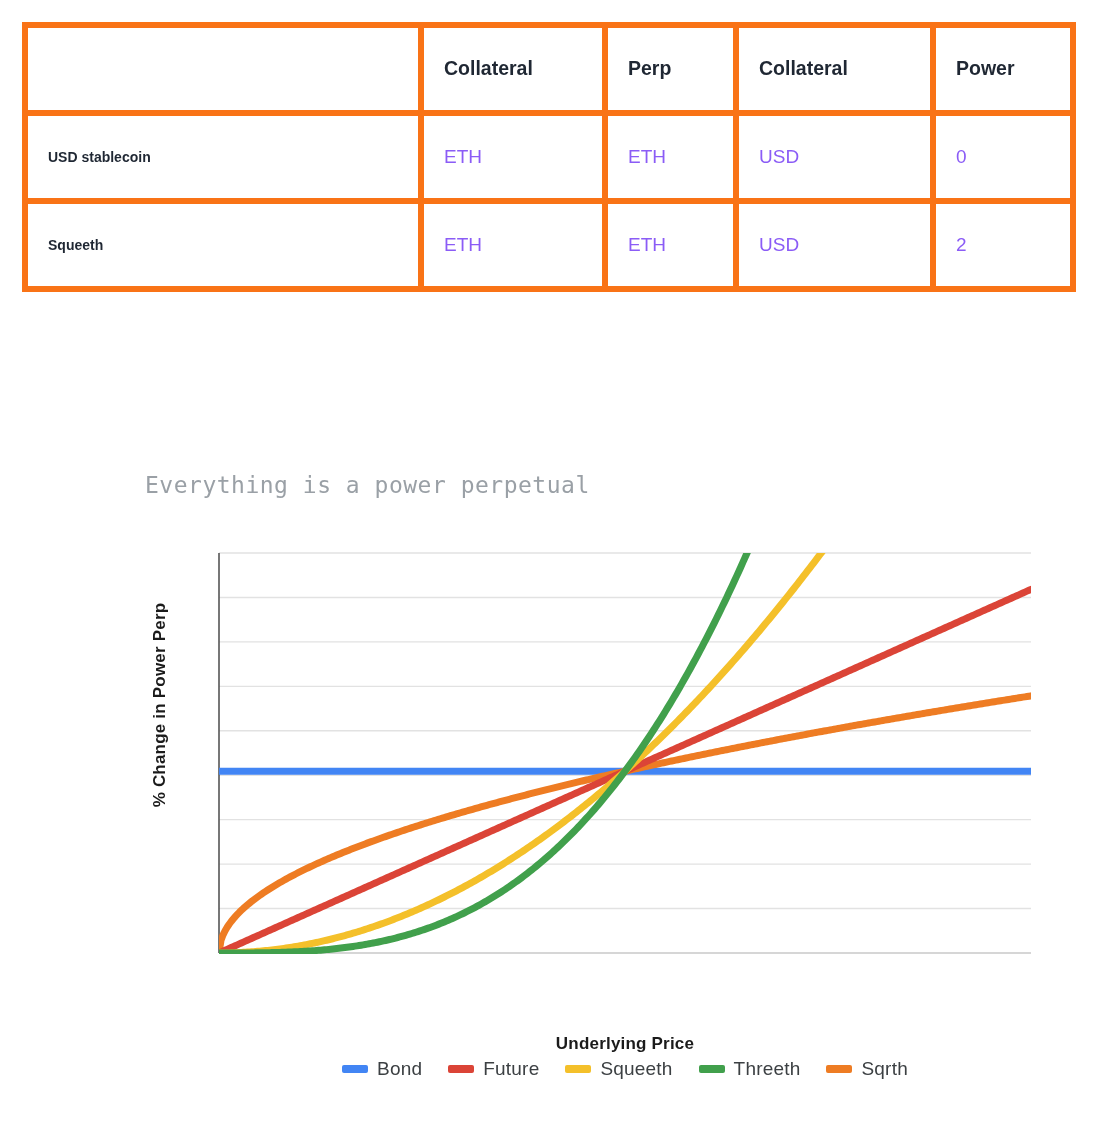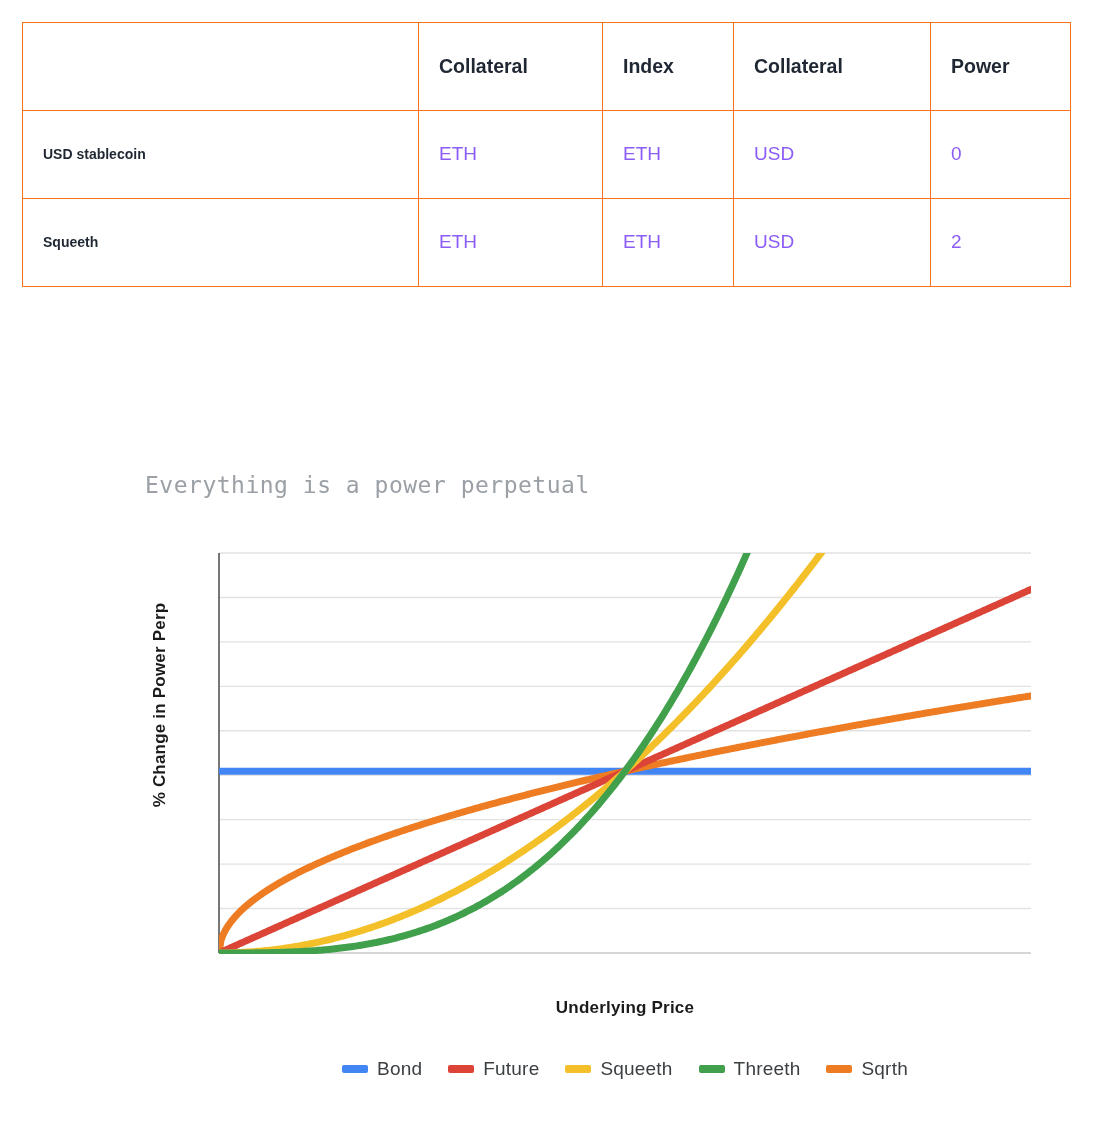--- a/index.html
+++ b/index.html
@@ -24,21 +24,21 @@
     width: 1048px;
   }
   table.matrix {
     width: 1048px;
     border-collapse: collapse;
     table-layout: fixed;
     background: #ffffff;
   }
   table.matrix th,
   table.matrix td {
-    border: 1px solid #f97316;
+    border: 6px solid #f97316;
     padding: 0 20px;
     text-align: left;
     vertical-align: middle;
     font-size: 19px;
     line-height: 1.3;
     height: 88px;
     box-sizing: border-box;
   }
   table.matrix thead th {
     font-weight: bold;
@@ -95,21 +95,21 @@
     transform: rotate(-90deg);
     transform-origin: center center;
     font-size: 17px;
     font-weight: bold;
     color: #1b1b1b;
     letter-spacing: 0.2px;
   }
   .x-axis-title {
     position: absolute;
     left: 219px;
-    top: 478px;
+    top: 514px;
     width: 812px;
     text-align: center;
     font-size: 17px;
     font-weight: bold;
     color: #1b1b1b;
     letter-spacing: 0.2px;
   }
   .legend {
     position: absolute;
     left: 219px;
@@ -146,21 +146,21 @@
       <col class="c0">
         <col class="c1">
         <col class="c2">
         <col class="c3">
         <col class="c4">
     </colgroup>
     <thead>
       <tr>
         <th></th>
         <th>Collateral</th>
-        <th>Index</th>
+        <th>Perp</th>
         <th>Collateral</th>
         <th>Power</th>
       </tr>
     </thead>
     <tbody>
       <tr>
         <th>USD stablecoin</th>
         <td>ETH</td>
         <td>ETH</td>
         <td>USD</td>

